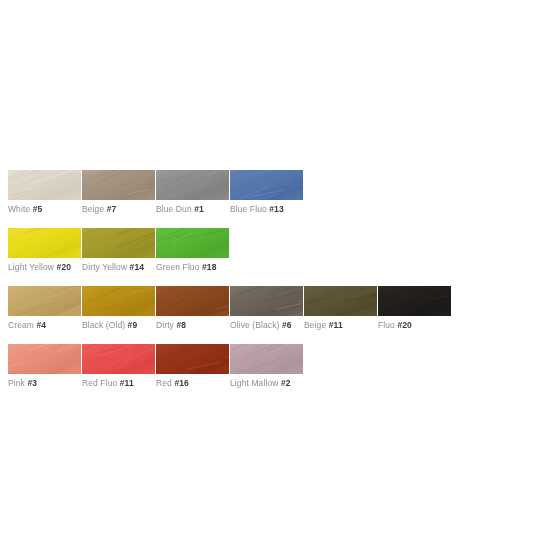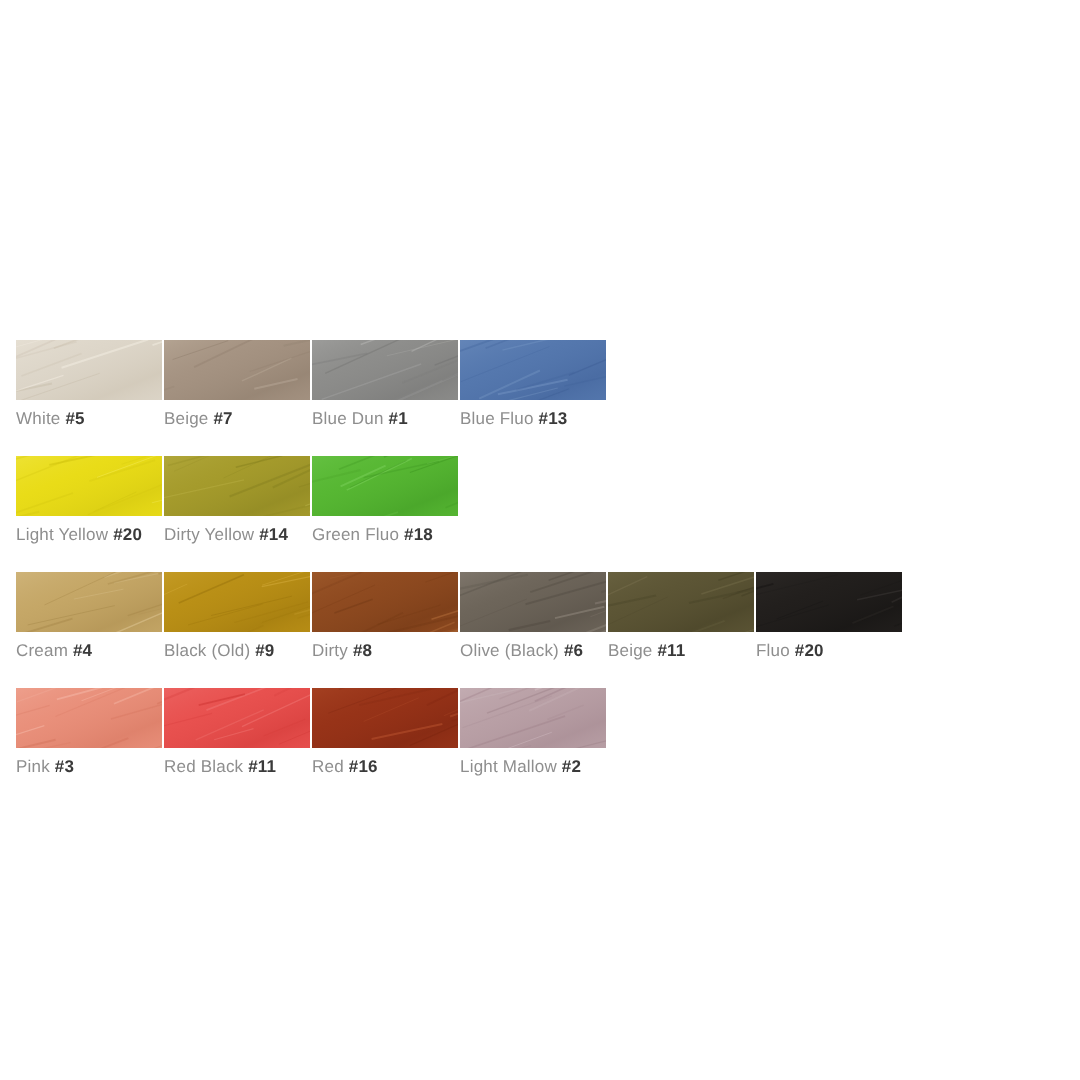--- a/index.html
+++ b/index.html
@@ -521,21 +521,21 @@
               <line x1="52.5" y1="26.0" x2="106.0" y2="0.7" stroke="#f27c7a" stroke-width="0.82" stroke-opacity="0.45"></line>
               <line x1="-1.2" y1="-0.9" x2="48.8" y2="-22.1" stroke="#cf3735" stroke-width="1.09" stroke-opacity="0.35"></line>
               <line x1="93.0" y1="-0.2" x2="134.0" y2="-14.5" stroke="#cf3735" stroke-width="1.01" stroke-opacity="0.54"></line>
               <line x1="42.8" y1="1.3" x2="89.9" y2="-13.2" stroke="#f27c7a" stroke-width="0.87" stroke-opacity="0.49"></line>
               <line x1="64.8" y1="31.5" x2="88.6" y2="21.7" stroke="#cf3735" stroke-width="0.60" stroke-opacity="0.23"></line>
               <line x1="27.8" y1="13.5" x2="54.2" y2="7.1" stroke="#cf3735" stroke-width="1.03" stroke-opacity="0.57"></line>
               <line x1="26.1" y1="33.7" x2="64.9" y2="16.3" stroke="#f27c7a" stroke-width="0.80" stroke-opacity="0.33"></line>
               <line x1="71.0" y1="7.9" x2="111.0" y2="-11.9" stroke="#cf3735" stroke-width="1.12" stroke-opacity="0.19"></line>
             </svg>
           </div>
-          <div class="swatch-label"><span>Red Black</span> <span class="code">#11</span></div>
+          <div class="swatch-label"><span>Red Fluo</span> <span class="code">#11</span></div>
         </div>
         <div class="swatch-cell">
           <div class="swatch-chip" style="background-color: rgb(151, 51, 24);">
             <svg class="tex" viewBox="0 0 100 42" preserveAspectRatio="none">
               <defs>
                 <linearGradient id="g3_2" x1="0" y1="0" x2="1" y2="1">
                   <stop offset="0" stop-color="#b9542f" stop-opacity="0.55"></stop>
                   <stop offset="0.38" stop-color="#973318" stop-opacity="0.3"></stop>
                   <stop offset="0.72" stop-color="#7a2410" stop-opacity="0.48"></stop>
                   <stop offset="1" stop-color="#973318" stop-opacity="0.25"></stop>

